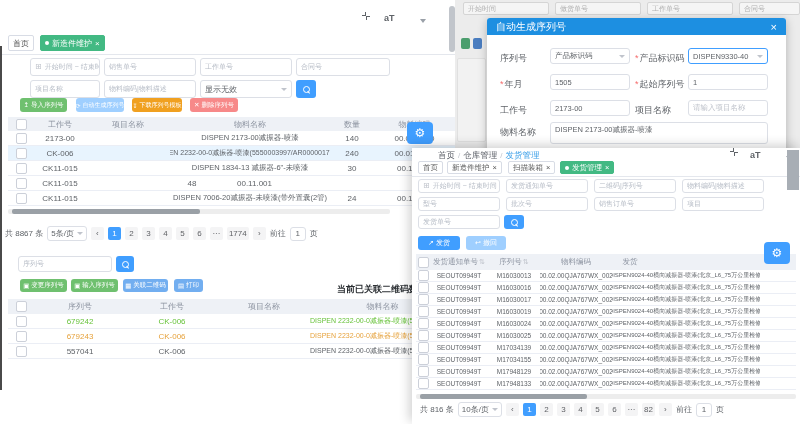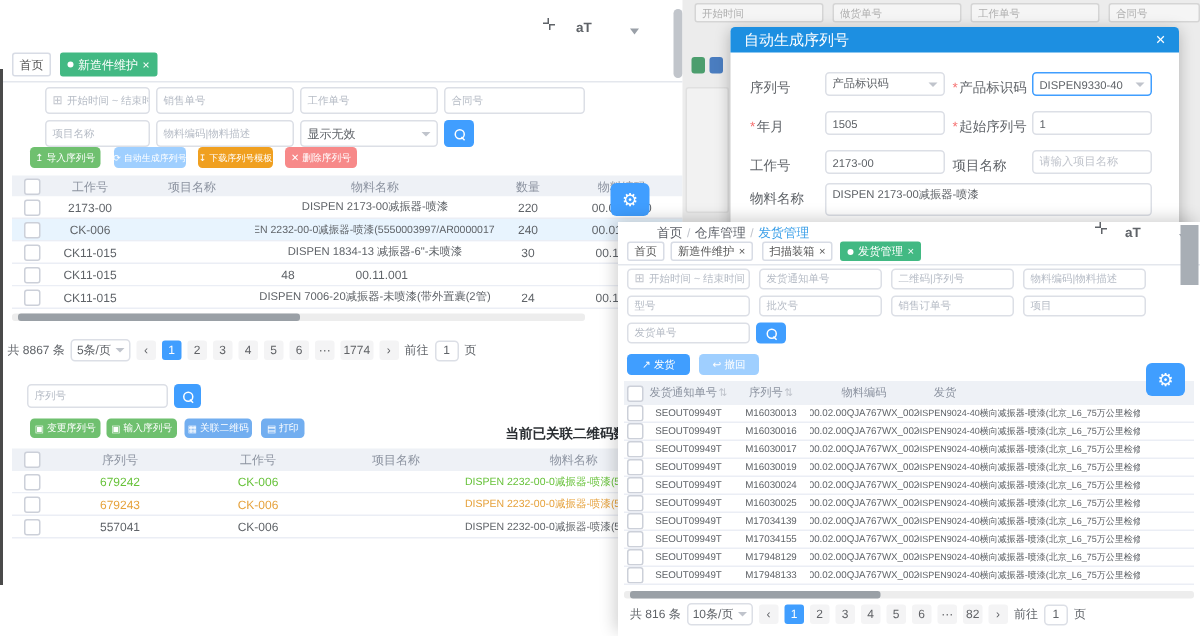--- a/index.html
+++ b/index.html
@@ -160,21 +160,21 @@
       <span class="cell" style="width:44px">数量</span>
       <span class="cell" style="width:81px">物料编码</span>
     </div>
     <div class="row" style="left:8px;top:131px;width:447px;height:15px">
       <span class="cell" style="width:26px">
           <span class="cb"></span>
         </span>
       <span class="cell" style="width:52px">2173-00</span>
       <span class="cell" style="width:84px"></span>
       <span class="cell" style="width:160px;font-size:7.5px">DISPEN 2173-00减振器-喷漆</span>
-      <span class="cell" style="width:44px">220</span>
+      <span class="cell" style="width:44px">140</span>
       <span class="cell" style="width:81px">00.01.0000</span>
     </div>
     <div class="row hl" style="left:8px;top:146px;width:447px;height:15px">
       <span class="cell" style="width:26px">
           <span class="cb"></span>
         </span>
       <span class="cell" style="width:52px">CK-006</span>
       <span class="cell" style="width:84px"></span>
       <span class="cell" style="width:160px;font-size:7px">DISPEN 2232-00-0减振器-喷漆(5550003997/AR00000175877)</span>
       <span class="cell" style="width:44px">240</span>

